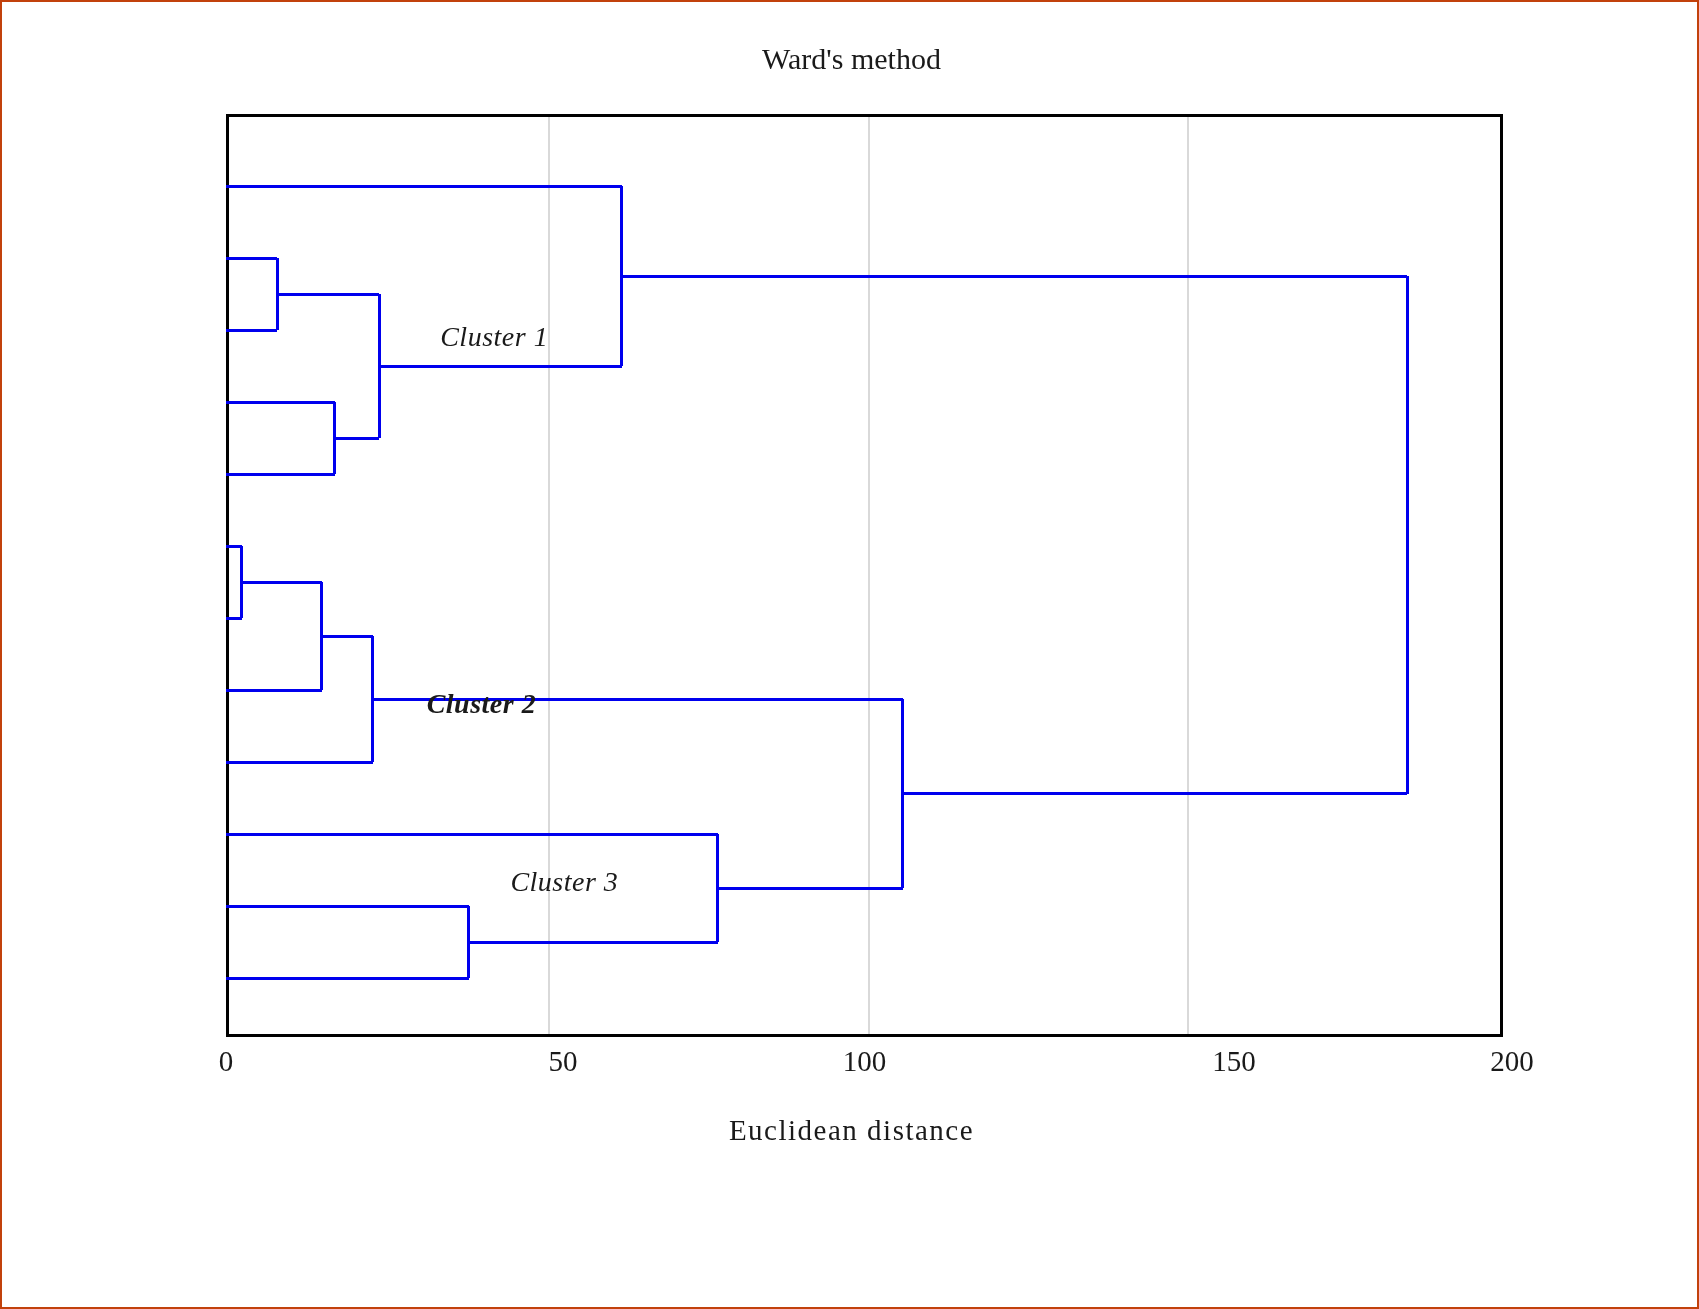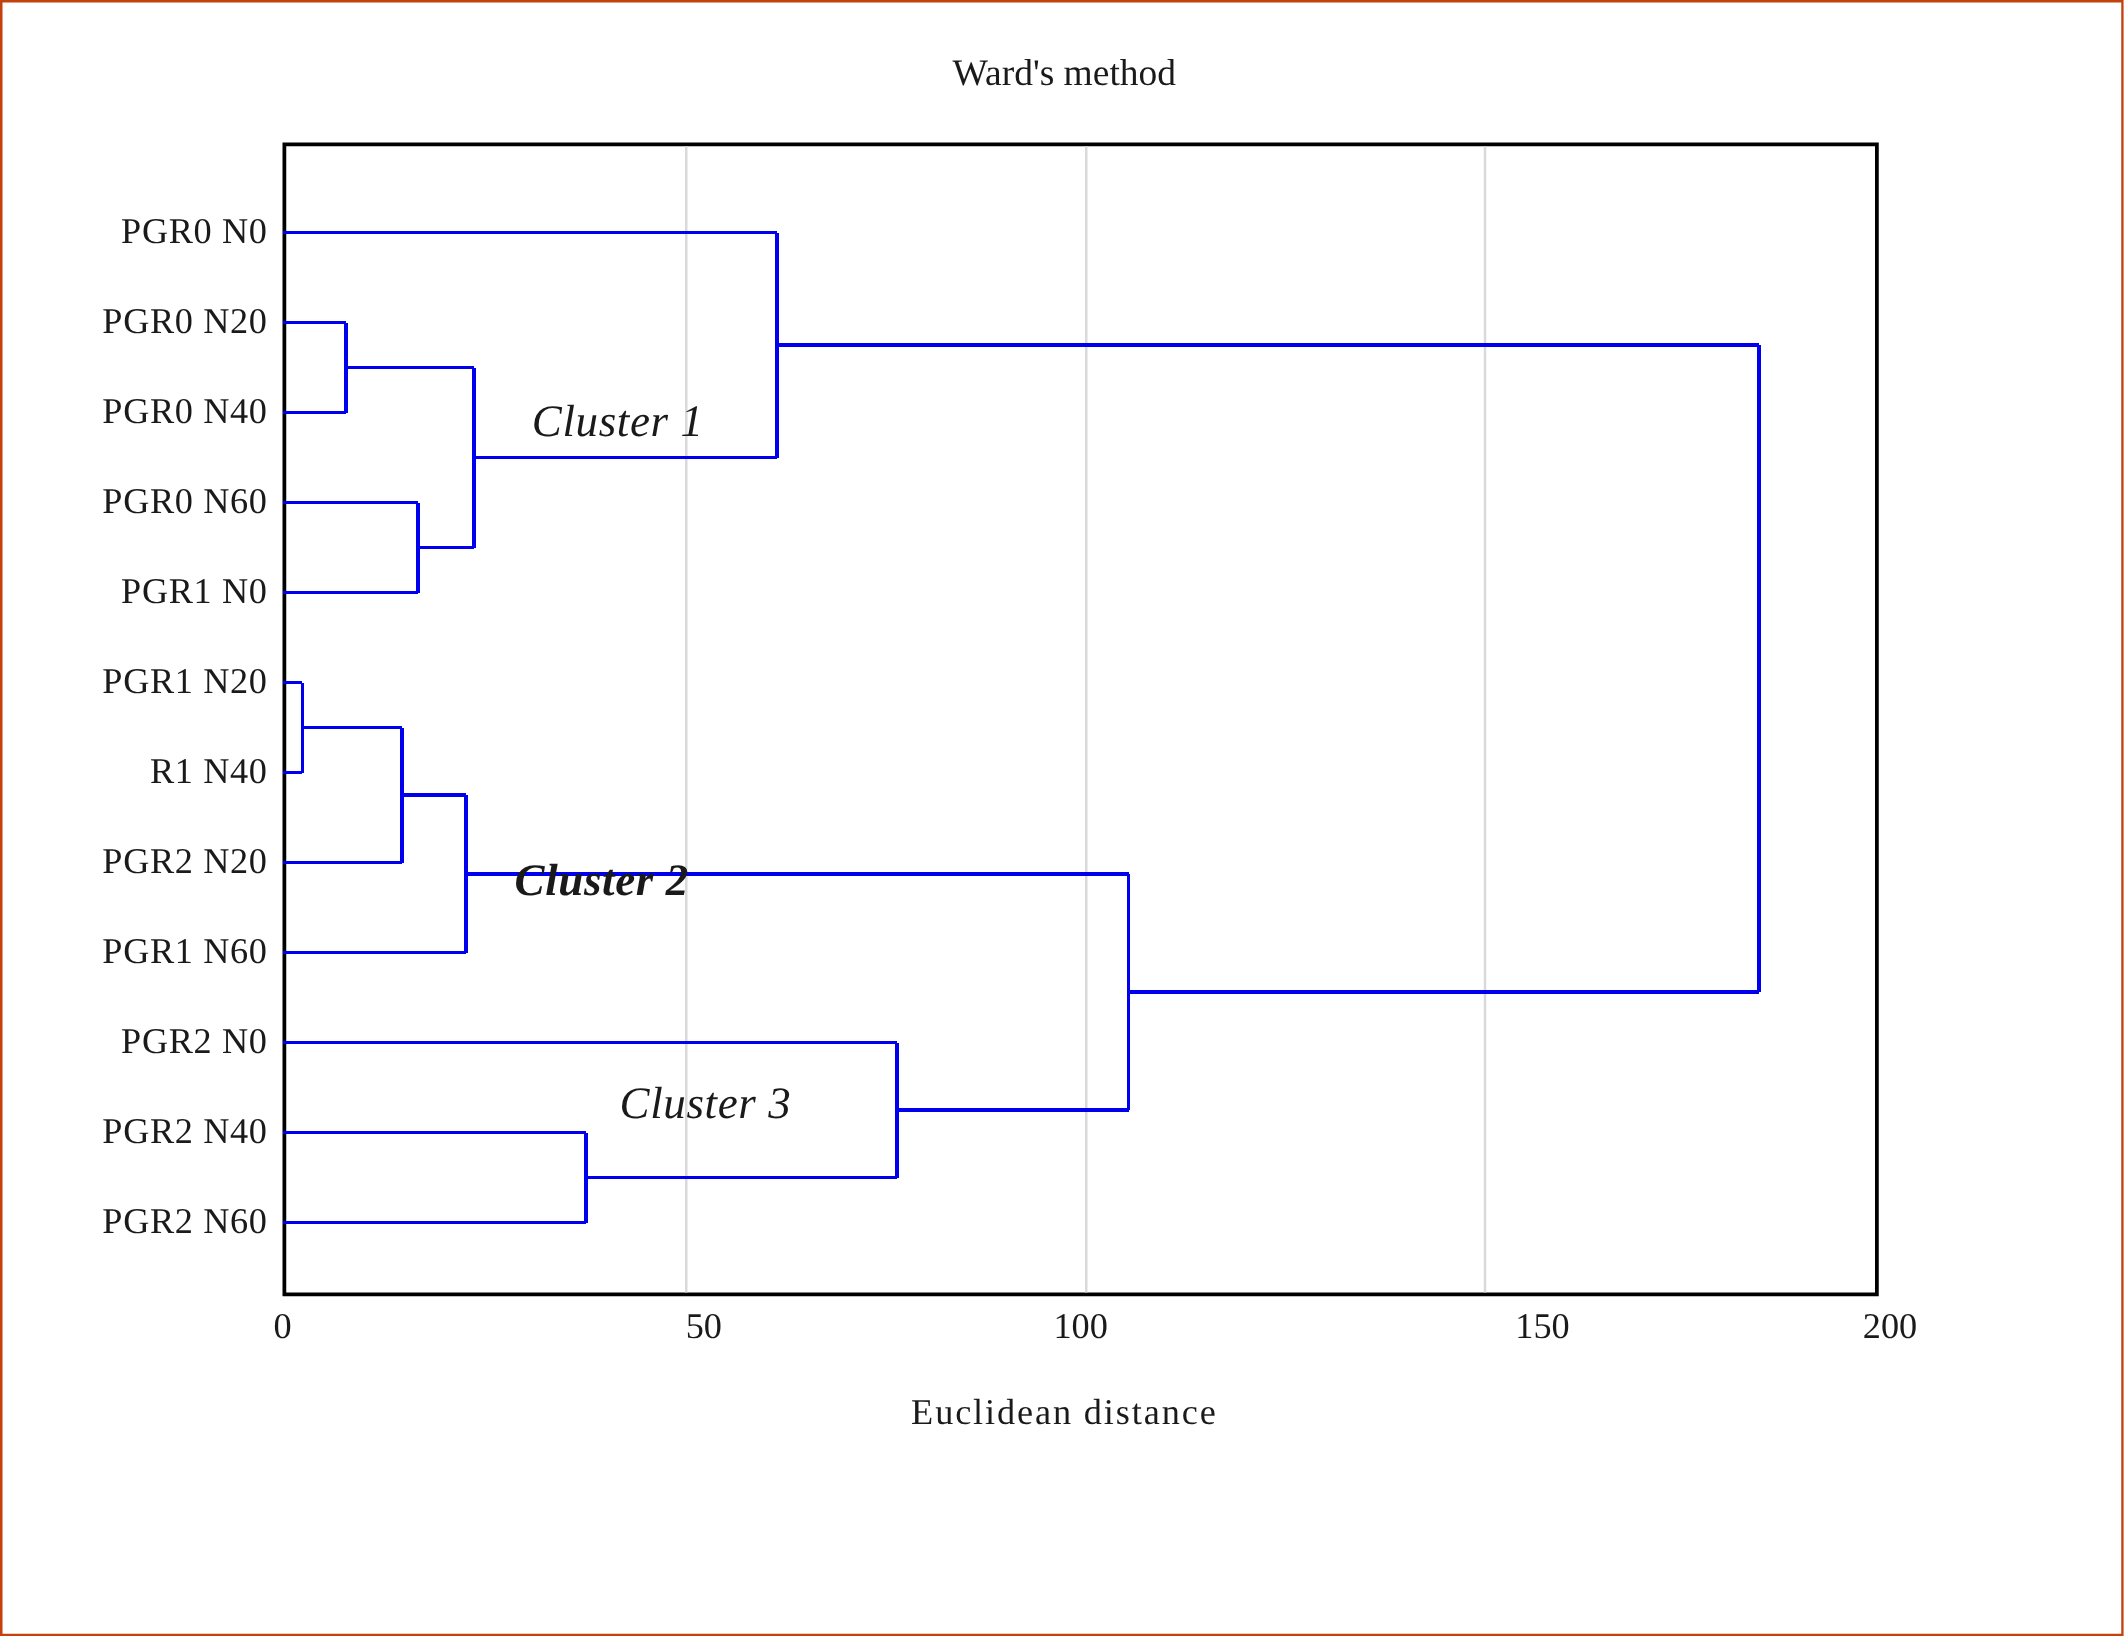--- a/index.html
+++ b/index.html
@@ -26,55 +26,41 @@
   .leaf-label{
     position:absolute;right:0;transform:translateY(-50%);
     font-size:29px;color:#1a1a1a;white-space:nowrap;
     font-family:"Liberation Serif",serif;letter-spacing:0.5px;
   }
   #leaf-labels{position:absolute;left:0px;top:112px;width:212px;height:923px;}
 
   
   .cluster-note{
     position:absolute;transform:translate(-50%,-50%);
-    font-style:italic;font-size:36px;color:#1a1a1a;white-space:nowrap;
+    font-style:italic;font-size:28px;color:#1a1a1a;white-space:nowrap;
     font-family:"Liberation Serif",serif;letter-spacing:0.5px;
   }
 
   
   #x-ticks{position:absolute;left:224px;top:1043px;width:1277px;height:44px;}
   .x-tick{position:absolute;transform:translateX(-50%);font-size:29px;color:#1a1a1a;
           font-family:"Liberation Serif",serif;}
   #x-axis-title{
     position:absolute;left:0;top:1112px;width:1699px;text-align:center;
     font-size:29px;color:#1a1a1a;letter-spacing:1.5px;
     font-family:"Liberation Serif",serif;
   }
 </style>
 </head>
 <body>
 
 <div id="page">
 
   <div id="chart-title">Ward's method</div>
 
-  <div id="leaf-labels">
-      <div class="leaf-label" style="top: 72px;">PGR0 N0</div>
-      <div class="leaf-label" style="top: 144px;">PGR0 N20</div>
-      <div class="leaf-label" style="top: 216px;">PGR0 N40</div>
-      <div class="leaf-label" style="top: 288px;">PGR0 N60</div>
-      <div class="leaf-label" style="top: 360px;">PGR1 N0</div>
-      <div class="leaf-label" style="top: 432px;">PGR1 N20</div>
-      <div class="leaf-label" style="top: 504px;">R1 N40</div>
-      <div class="leaf-label" style="top: 576px;">PGR2 N20</div>
-      <div class="leaf-label" style="top: 648px;">PGR1 N60</div>
-      <div class="leaf-label" style="top: 720px;">PGR2 N0</div>
-      <div class="leaf-label" style="top: 792px;">PGR2 N40</div>
-      <div class="leaf-label" style="top: 864px;">PGR2 N60</div>
-    </div>
 
   <div id="plot-frame">
     <div id="gridlines">
         <div class="gridline" style="left: 319.25px;"></div>
         <div class="gridline" style="left: 638.5px;"></div>
         <div class="gridline" style="left: 957.75px;"></div>
       </div>
   </div>
 
   <svg id="dendro-svg" viewBox="0 0 1277 923" preserveAspectRatio="none">

